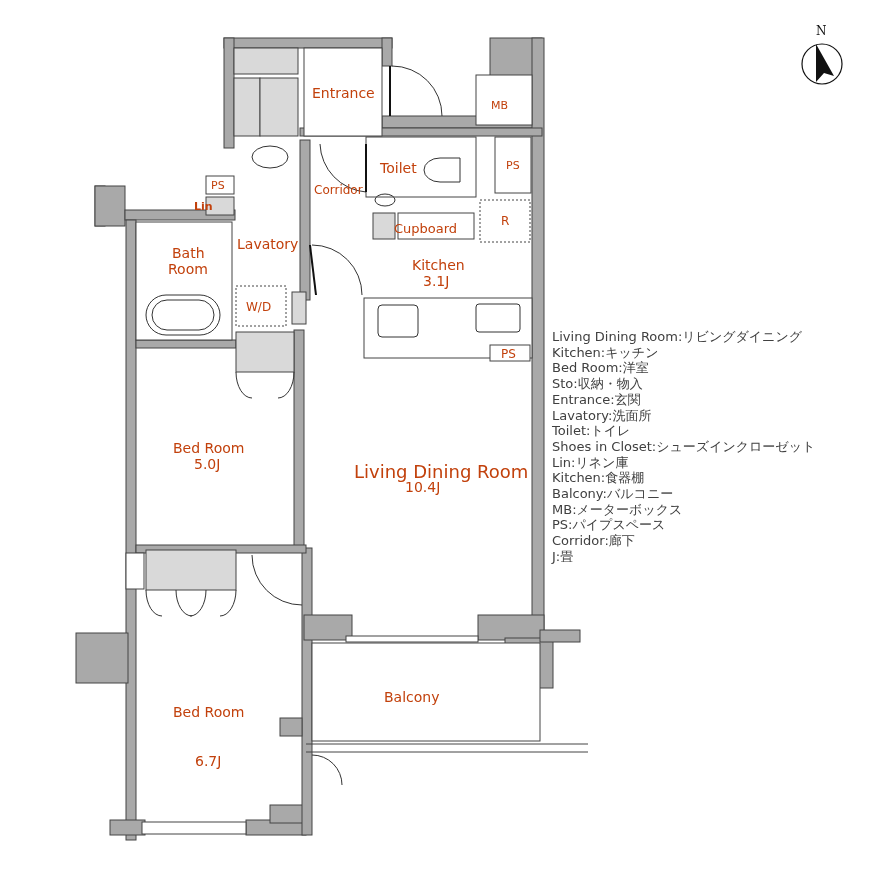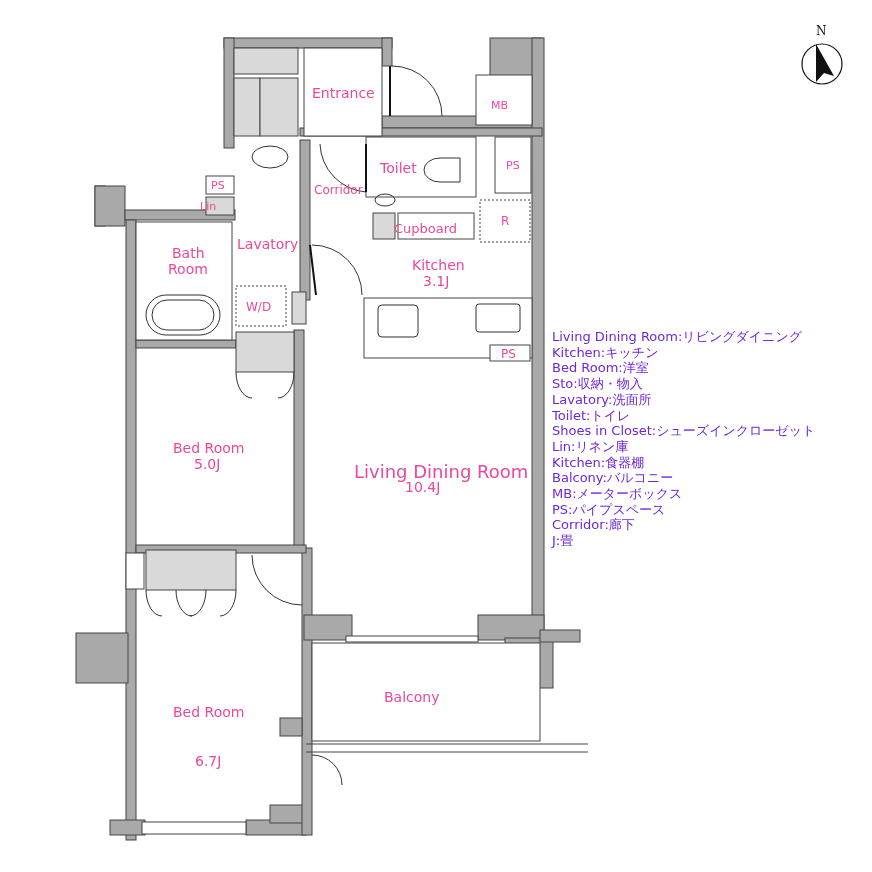--- a/index.html
+++ b/index.html
@@ -1,19 +1,19 @@
 <!DOCTYPE html>
 <html><head>
 <meta charset="utf-8">
 <style>
   html,body{margin:0;padding:0;background:#fff;}
   body{width:872px;height:872px;position:relative;overflow:hidden;font-family:"DejaVu Sans","Liberation Sans",sans-serif;color:#111;}
   #plan{position:absolute;left:0;top:0;}
-  .lbl{position:absolute;font-size:13px;line-height:15px;text-align:center;white-space:nowrap;color:#ec4899;}
-  .legend{position:absolute;left:552px;top:329px;font-size:13px;line-height:15.7px;color:#6d28d9;}
+  .lbl{position:absolute;font-size:13px;line-height:15px;text-align:center;white-space:nowrap;color:#c2410c;}
+  .legend{position:absolute;left:552px;top:329px;font-size:13px;line-height:15.7px;color:#404040;}
   .legend div{white-space:nowrap;}
   .compass{position:absolute;left:800px;top:28px;}
 </style>
 </head>
 <body>
 
 <svg id="plan" width="872" height="872" viewBox="0 0 872 872">
   <g fill="#a9a9a9" stroke="#444" stroke-width="1">
 
     <rect x="224" y="38" width="168" height="10"></rect>
@@ -113,21 +113,21 @@
   </svg>
   <div style="position:absolute;left:16px;top:-4px;font-family:'DejaVu Serif',serif;font-size:12px;">N</div>
 </div>
 
 <div class="lbl" style="left:312px;top:86px;font-size:14px;">Entrance</div>
 <div class="lbl" style="left:491px;top:98px;font-size:11px;text-align:center;">MB</div>
 <div class="lbl" style="left:380px;top:161px;font-size:14px;">Toilet</div>
 <div class="lbl" style="left:506px;top:158px;font-size:11px;">PS</div>
 <div class="lbl" style="left:314px;top:183px;font-size:12px;">Corridor</div>
 <div class="lbl" style="left:211px;top:178px;font-size:11px;">PS</div>
-<div class="lbl" style="left:200px;top:199px;font-size:11px;">Lin</div>
+<div class="lbl" style="left:194px;top:199px;font-size:11px;font-weight:bold;">Lin</div>
 <div class="lbl" style="left:237px;top:237px;font-size:14px;">Lavatory</div>
 <div class="lbl" style="left:172px;top:246px;font-size:14px;">Bath</div>
 <div class="lbl" style="left:168px;top:262px;font-size:14px;">Room</div>
 <div class="lbl" style="left:246px;top:300px;font-size:12px;">W/D</div>
 <div class="lbl" style="left:394px;top:221px;font-size:13px;">Cupboard</div>
 <div class="lbl" style="left:501px;top:214px;font-size:12px;">R</div>
 <div class="lbl" style="left:412px;top:258px;font-size:14px;">Kitchen</div>
 <div class="lbl" style="left:423px;top:274px;font-size:14px;">3.1J</div>
 <div class="lbl" style="left:501px;top:347px;font-size:12px;">PS</div>
 <div class="lbl" style="left:173px;top:441px;font-size:14px;">Bed Room</div>
@@ -136,20 +136,21 @@
 <div class="lbl" style="left:405px;top:480px;font-size:14px;">10.4J</div>
 <div class="lbl" style="left:173px;top:705px;font-size:14px;">Bed Room</div>
 <div class="lbl" style="left:195px;top:721px;font-size:14px;margin-top:33px;">6.7J</div>
 <div class="lbl" style="left:384px;top:690px;font-size:14px;">Balcony</div>
 
 <div class="legend">
   <div>Living Dining Room:リビングダイニング</div>
   <div>Kitchen:キッチン</div>
   <div>Bed Room:洋室</div>
   <div>Sto:収納・物入</div>
+  <div>Entrance:玄関</div>
   <div>Lavatory:洗面所</div>
   <div>Toilet:トイレ</div>
   <div>Shoes in Closet:シューズインクローゼット</div>
   <div>Lin:リネン庫</div>
   <div>Kitchen:食器棚</div>
   <div>Balcony:バルコニー</div>
   <div>MB:メーターボックス</div>
   <div>PS:パイプスペース</div>
   <div>Corridor:廊下</div>
   <div>J:畳</div>

